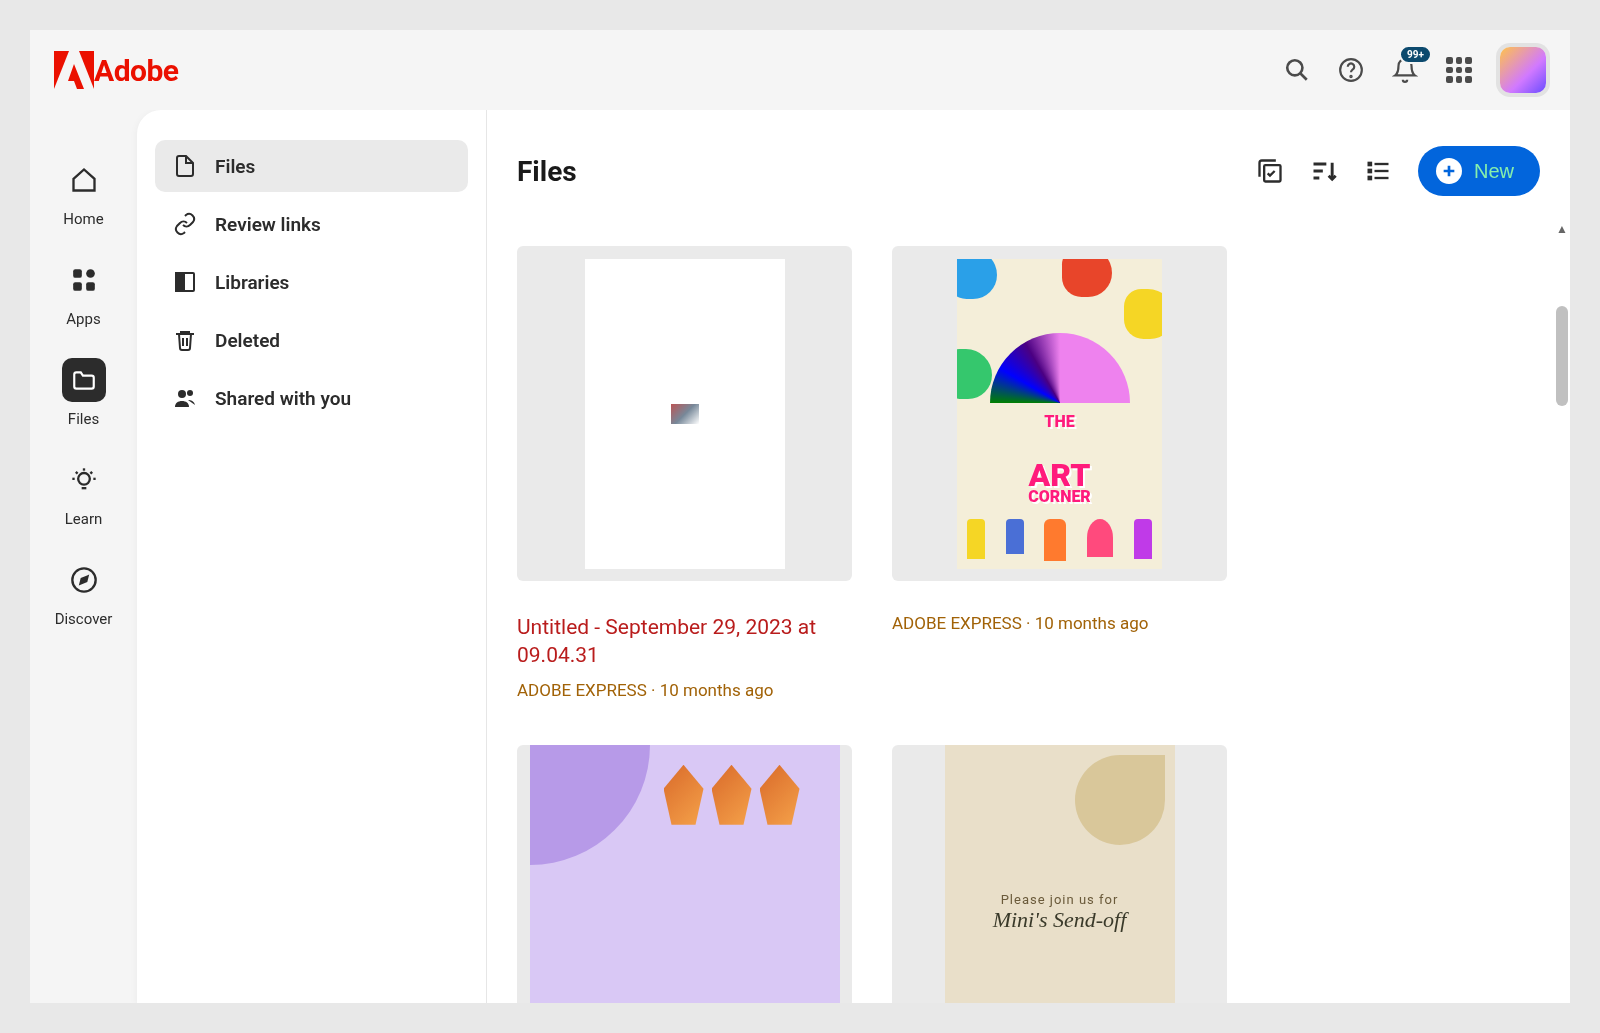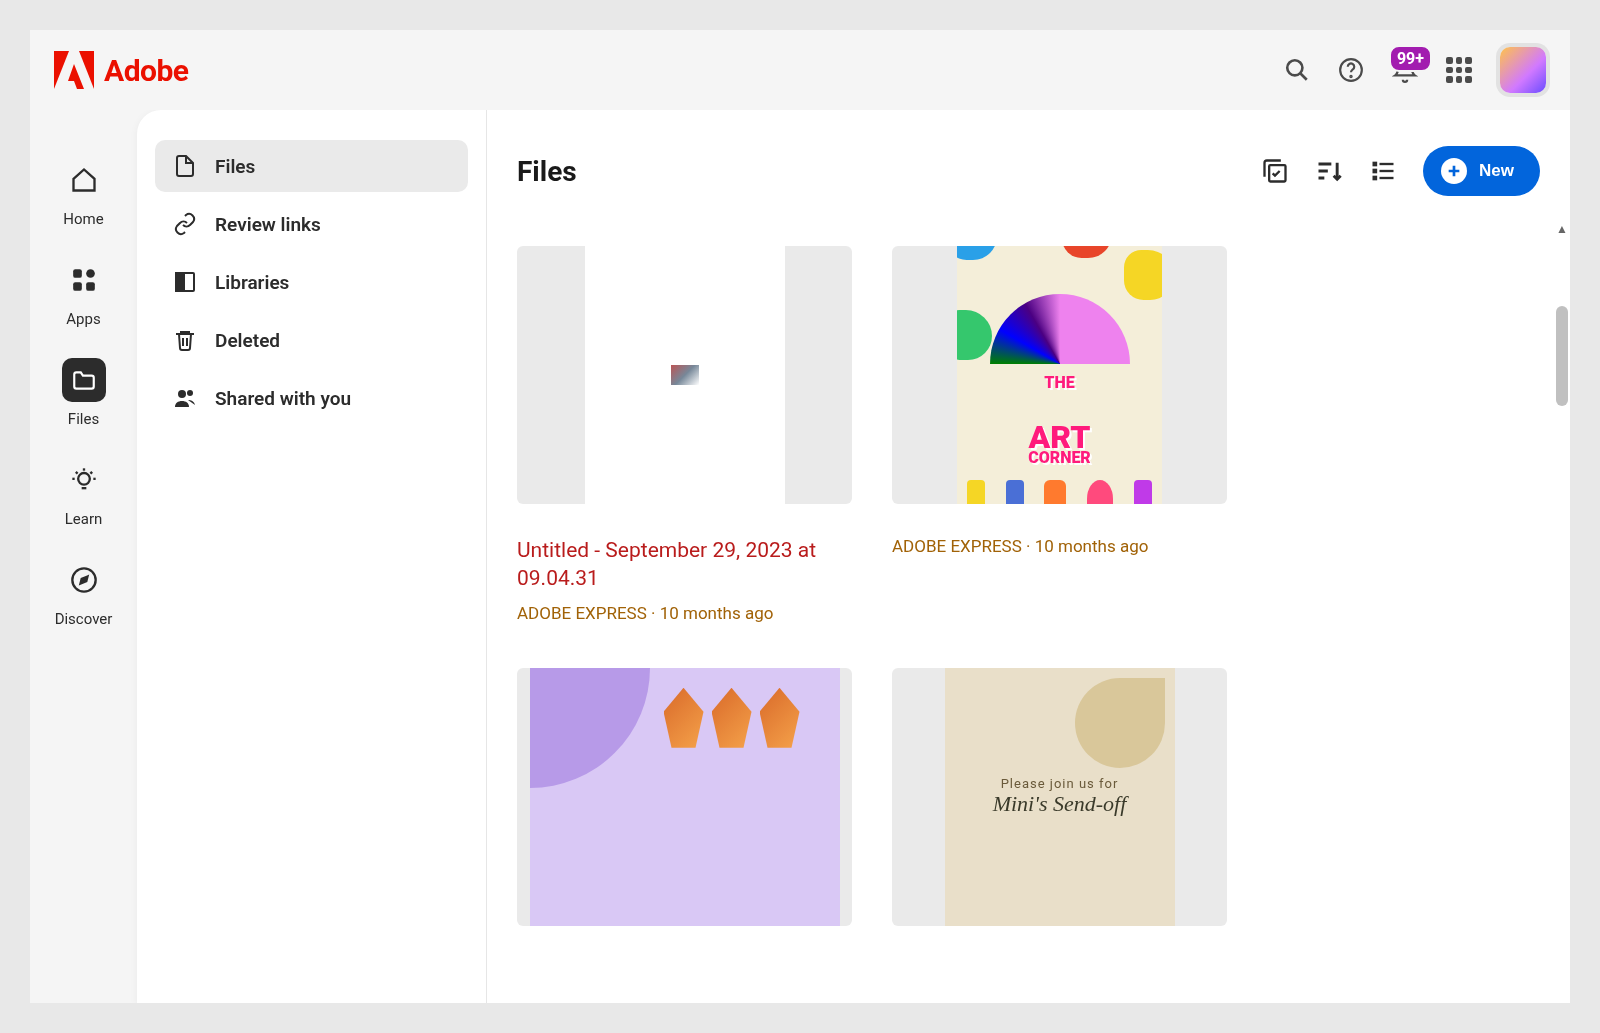--- a/index.html
+++ b/index.html
@@ -21,21 +21,20 @@
 .top-header {
   height: 80px;
   display: flex;
   align-items: center;
   justify-content: space-between;
   padding: 0 24px;
 }
 .logo-area {
   display: flex;
   align-items: center;
-  gap: 10px;
 }
 .adobe-a {
   width: 40px;
   height: 38px;
 }
 .adobe-text {
   font-size: 30px;
   font-weight: 700;
   color: #eb1000;
   letter-spacing: -0.5px;
@@ -54,23 +53,23 @@
   align-items:center;
   justify-content:center;
 }
 .notif-wrap {
   position: relative;
 }
 .notif-badge {
   position: absolute;
   top: -12px;
   right: -14px;
-  background: #a21caf;
+  background: #0c4a6e;
   color: #fff;
-  font-size: 16px;
+  font-size: 10px;
   font-weight: 700;
   padding: 2px 6px;
   border-radius: 10px;
   border: 2px solid #f5f5f5;
 }
 .apps-grid {
   width: 26px;
   height: 26px;
   display: grid;
   grid-template-columns: repeat(3, 1fr);
@@ -181,26 +180,26 @@
   gap: 26px;
 }
 .action-icon {
   width: 28px;
   height: 28px;
   cursor: pointer;
   color: #2c2c2c;
 }
 .new-btn {
   background: #0265dc;
-  color: #ffffff;
+  color: #86efac;
   border: none;
   border-radius: 999px;
   padding: 12px 26px 12px 18px;
-  font-size: 17px;
-  font-weight: 700;
+  font-size: 20px;
+  font-weight: 400;
   display: flex;
   align-items: center;
   gap: 12px;
   cursor: pointer;
 }
 .new-btn-icon {
   width: 26px;
   height: 26px;
   background: #fff;
   border-radius: 50%;
@@ -220,21 +219,21 @@
 .files-grid {
   display: grid;
   grid-template-columns: repeat(2, 335px);
   gap: 45px 40px;
 }
 .file-card {
   cursor: pointer;
 }
 .thumb {
   width: 335px;
-  height: 258px;
+  height: 335px;
   background: #eaeaea;
   border-radius: 6px;
   display: flex;
   align-items: center;
   justify-content: center;
   overflow: hidden;
   margin-bottom: 32px;
 }
 .thumb-inner-white {
   width: 200px;

